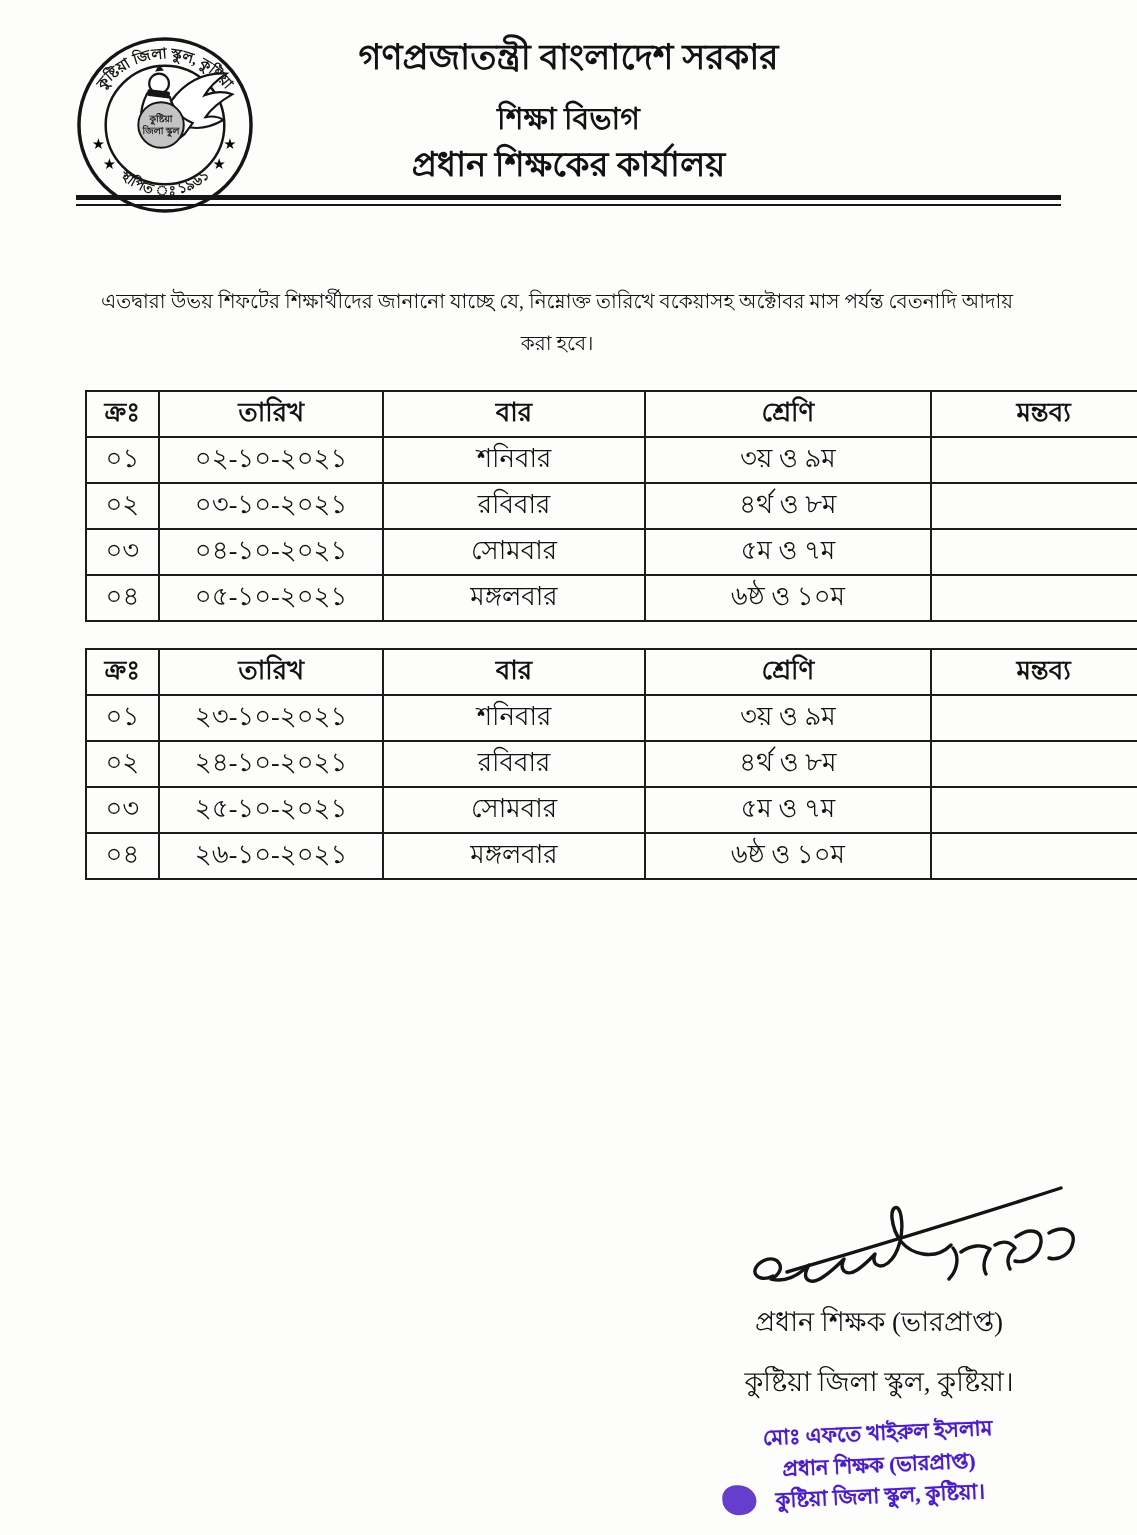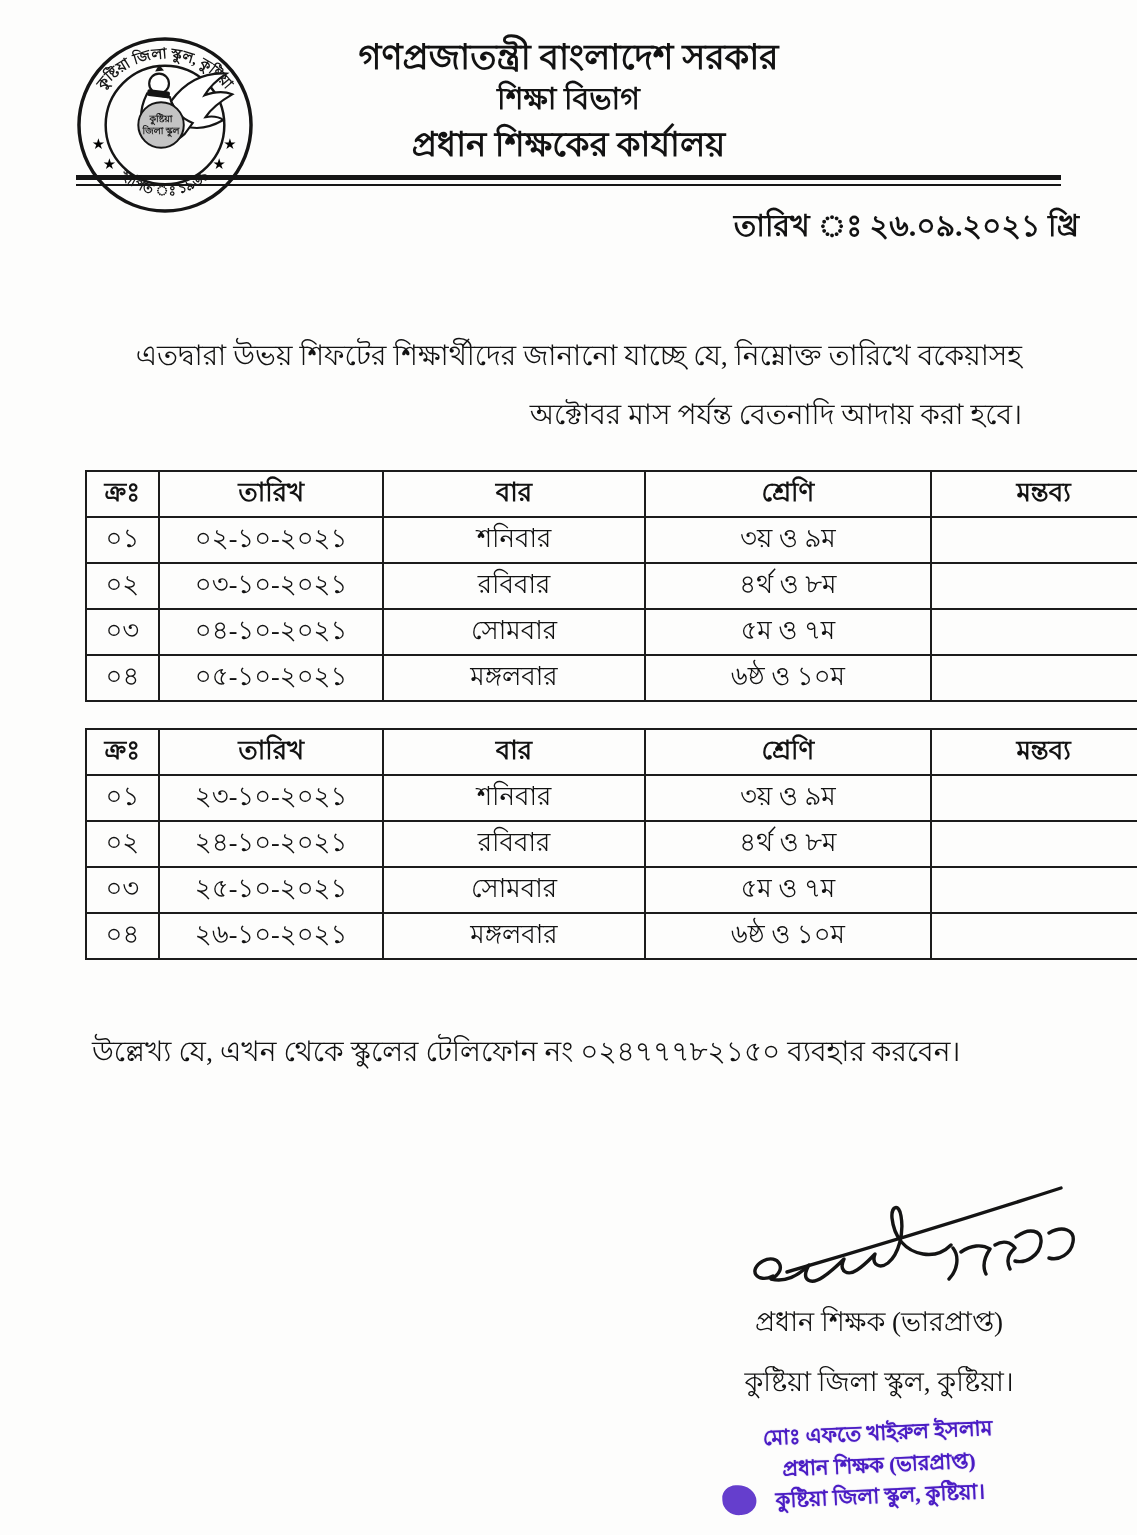--- a/index.html
+++ b/index.html
@@ -9,31 +9,31 @@
     margin:0 auto;
     background:#fdfdfc;
     color:#121212;
     font-family:"Liberation Serif","DejaVu Sans",serif;
     overflow:hidden;
   }
   
   .seal { position:absolute; left:76px; top:34px; }
   .head-block { padding-top:36px; text-align:center; line-height:1.25; }
   .head-govt   { font-size:35px; font-weight:bold; }
-  .head-dept   { font-size:30px; font-weight:bold; margin-top:0; }
+  .head-dept   { font-size:30px; font-weight:bold; margin-top:20px; }
   .head-office { font-size:34px; font-weight:bold; margin-top:7px; }
   .head-school { font-size:57px; font-weight:bold; letter-spacing:4px;
                  margin-top:0px; -webkit-text-stroke:1.6px #0b0b0b; }
   .rule { margin:8px 76px 0 76px; height:4px;
           border-top:5px solid #161616; border-bottom:2px solid #161616; }
   .date-line { text-align:right; padding-right:58px; margin-top:16px;
                font-size:30px; font-weight:bold; }
   
-  .intro { margin:74px 115px 0 92px; font-size:28px; line-height:2.1;
-           text-align:right; }
+  .intro { margin:74px 115px 0 92px; font-size:20px; line-height:2.1;
+           text-align:center; }
   .sec-title { text-align:center; margin-top:56px; font-size:33px; font-weight:bold;
                text-decoration:underline; text-underline-offset:8px;
                text-decoration-thickness:2px; }
   table.sched { margin:26px 0 0 85px; width:1072px; border-collapse:collapse;
                 font-size:26px; table-layout:fixed; }
   table.sched th, table.sched td { border:2px solid #1c1c1c; text-align:center;
                                    padding:0; overflow:hidden; }
   table.sched th { height:42px; font-weight:bold; }
   table.sched td { height:40px; }
   col.c1{width:6.8%} col.c2{width:21%} col.c3{width:24.4%} col.c4{width:26.8%} col.c5{width:21%}
@@ -86,21 +86,20 @@
     <text x="86" y="101" font-size="9.5" font-weight="bold" text-anchor="middle" fill="#151515">জিলা স্কুল</text>
   </svg>
 
   <div class="head-block">
     <div class="head-govt">গণপ্রজাতন্ত্রী বাংলাদেশ সরকার</div>
     <div class="head-dept">শিক্ষা বিভাগ</div>
     <div class="head-office">প্রধান শিক্ষকের কার্যালয়</div>
   </div>
   <div class="rule"></div>
 
-  <div class="date-line">তারিখ ঃ ২৬.০৯.২০২১ খ্রি</div>
 
   <div class="intro">এতদ্বারা উভয় শিফটের শিক্ষার্থীদের জানানো যাচ্ছে যে, নিম্নোক্ত তারিখে বকেয়াসহ অক্টোবর মাস পর্যন্ত বেতনাদি আদায় করা হবে।</div>
 
   <table class="sched">
     <colgroup>
         <col class="c1">
         <col class="c2">
         <col class="c3">
         <col class="c4">
         <col class="c5">
@@ -188,21 +187,20 @@
       <tr>
         <td>০৪</td>
         <td>২৬-১০-২০২১</td>
         <td>মঙ্গলবার</td>
         <td>৬ষ্ঠ ও ১০ম</td>
         <td></td>
       </tr>
     </tbody>
   </table>
 
-  <div class="note">উল্লেখ্য যে, এখন থেকে স্কুলের টেলিফোন নং ০২৪৭৭৭৮২১৫০ ব্যবহার করবেন।</div>
 
   <div class="sign-wrap">
     <svg class="scribble" width="360" height="104" viewBox="0 0 360 104">
       <g fill="none" stroke="#141414" stroke-width="3.4" stroke-linecap="round" stroke-linejoin="round">
         <path d="M332 6 C 270 26, 140 66, 58 90"></path>
         <path d="M44 94 c -16 8 -26 -6 -10 -15 c 15 -8 26 9 8 18 c 16 4 28 -4 38 -14 c -9 16 2 20 14 12 c 9 -6 15 -12 21 -18 c -6 13 4 17 13 11 c 8 -5 13 -11 18 -16 c -4 11 5 15 13 9 c 11 -9 16 -30 13 -47 c -2 -13 -10 -10 -9 2 c 2 19 13 33 31 36 c 12 2 21 -2 28 -9"></path>
         <path d="M224 66 c 7 9 4 23 -4 31 m 12 -27 c 10 -7 21 -8 29 -3 c -6 9 -8 17 -4 25 m 9 -29 c 8 -5 16 -3 20 3 c -7 6 -9 13 -5 21 m 6 -32 c 13 -10 26 -7 25 5 c -1 13 -15 22 -26 19 m 34 -28 c 14 -8 26 -3 24 9 c -2 12 -14 19 -24 16"></path>
       </g>
     </svg>
     <div class="sign-title">প্রধান শিক্ষক (ভারপ্রাপ্ত)</div>

